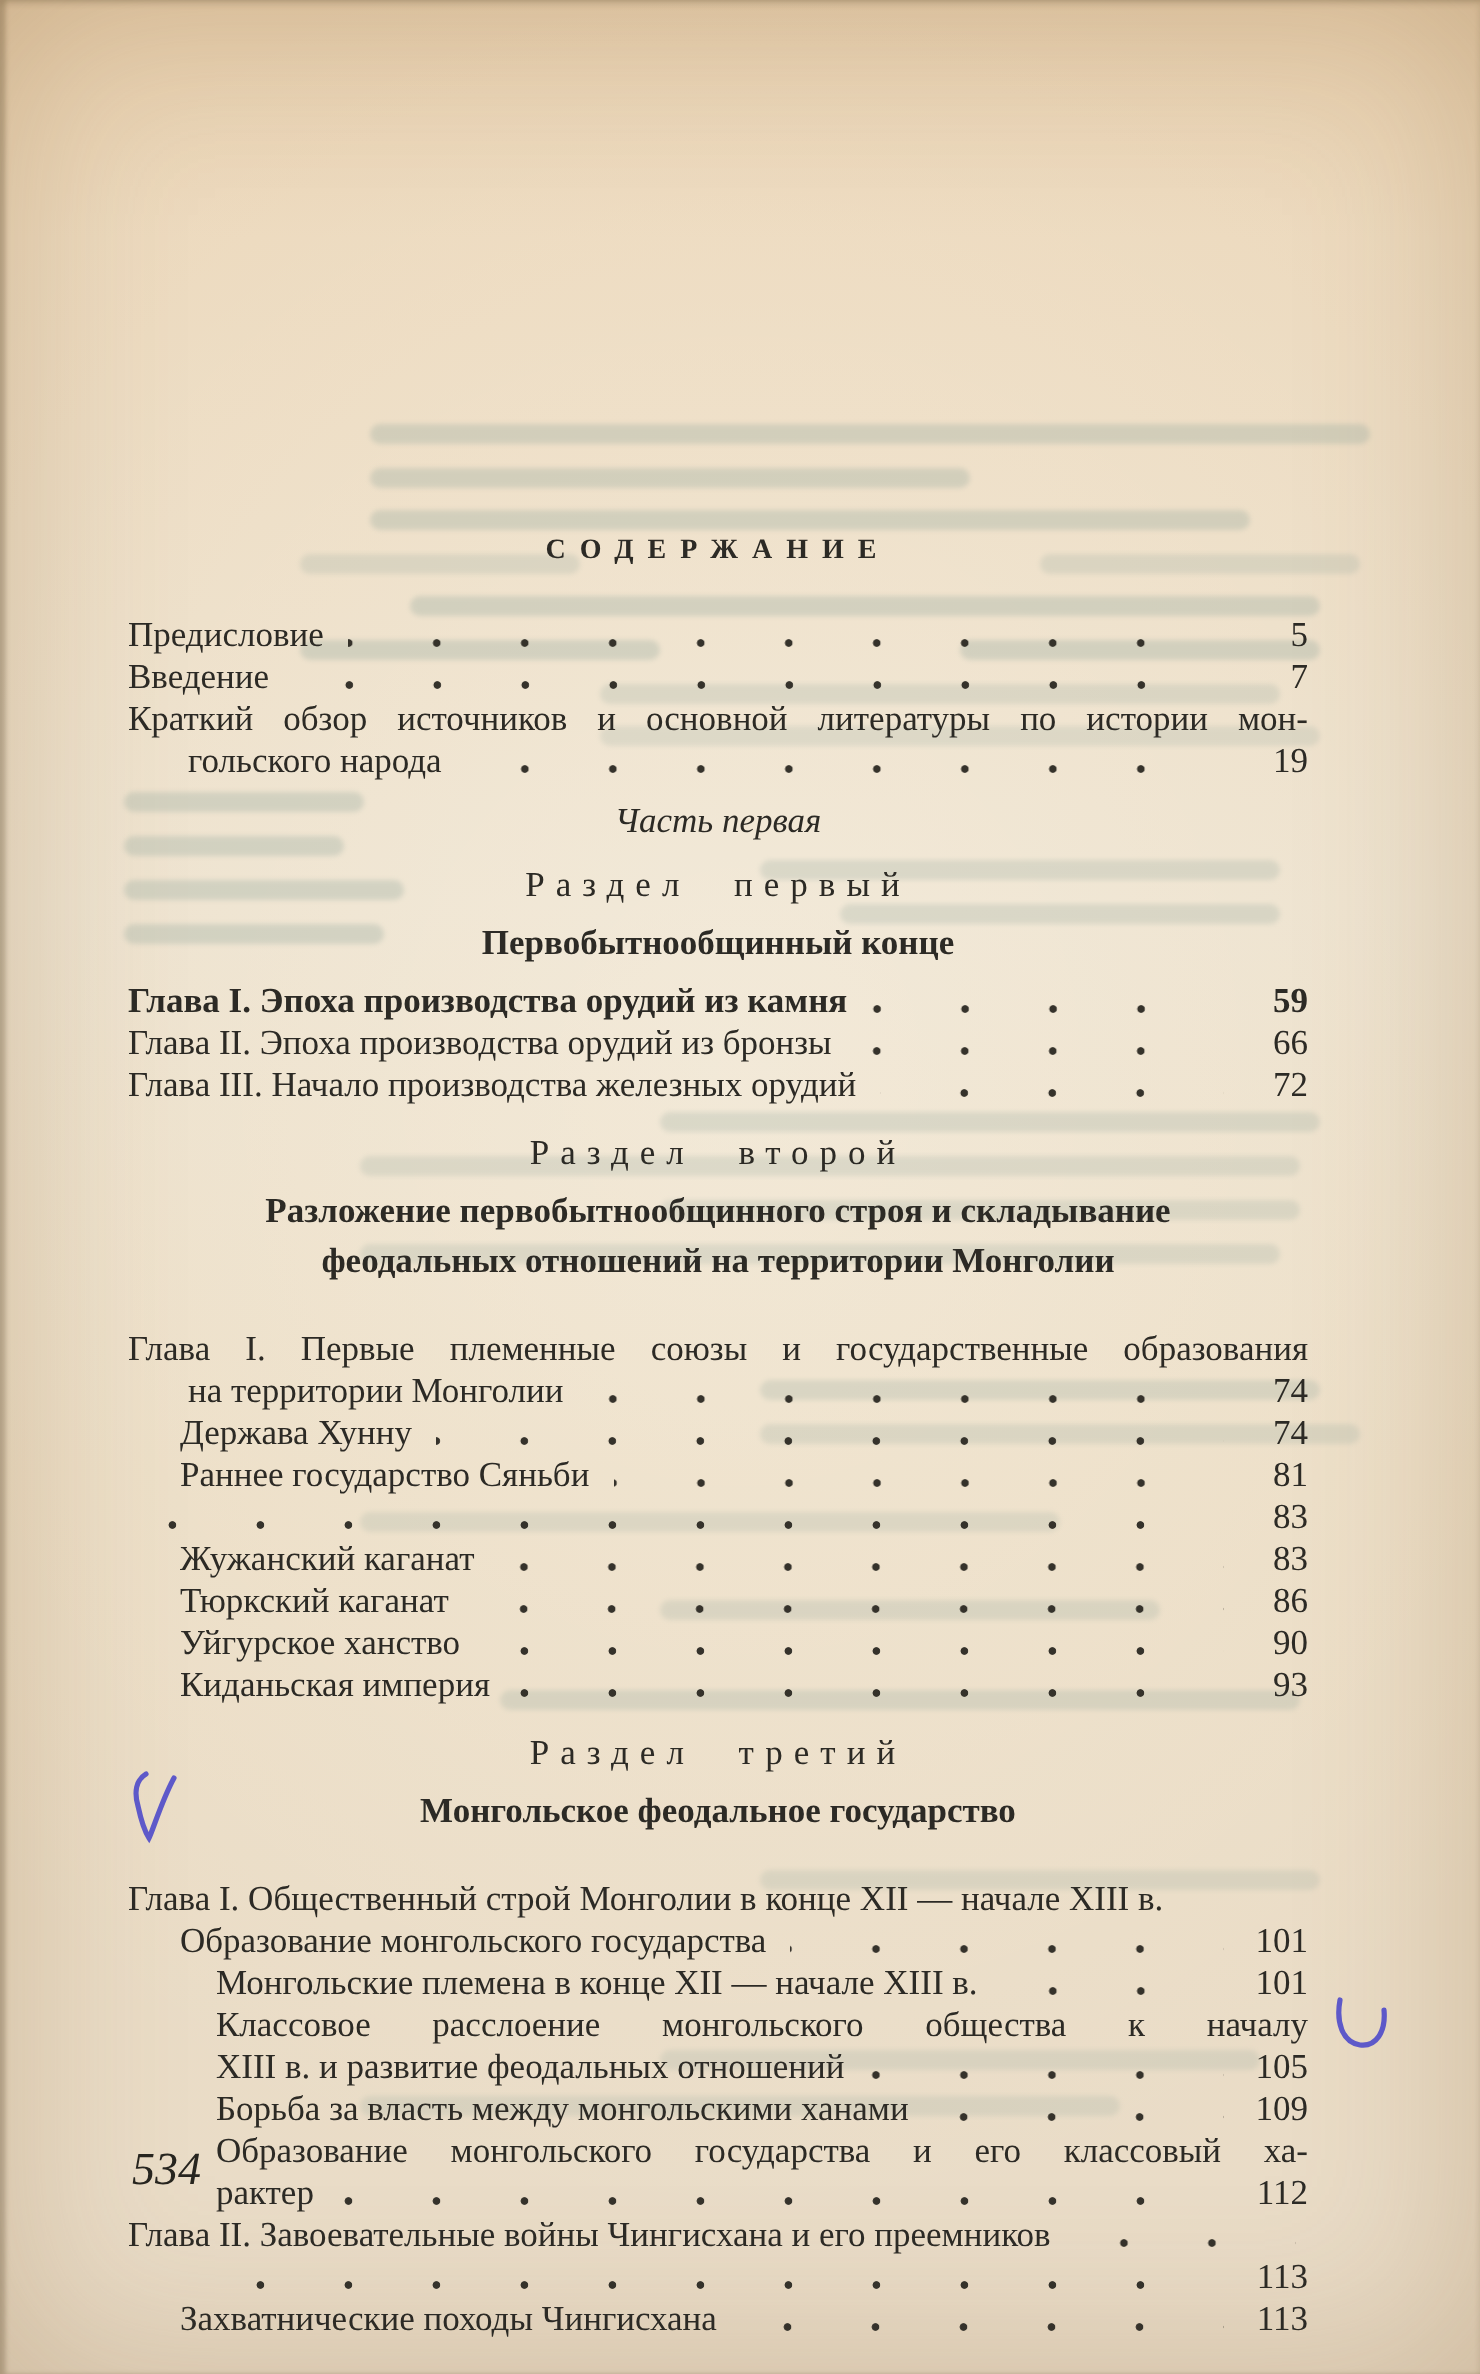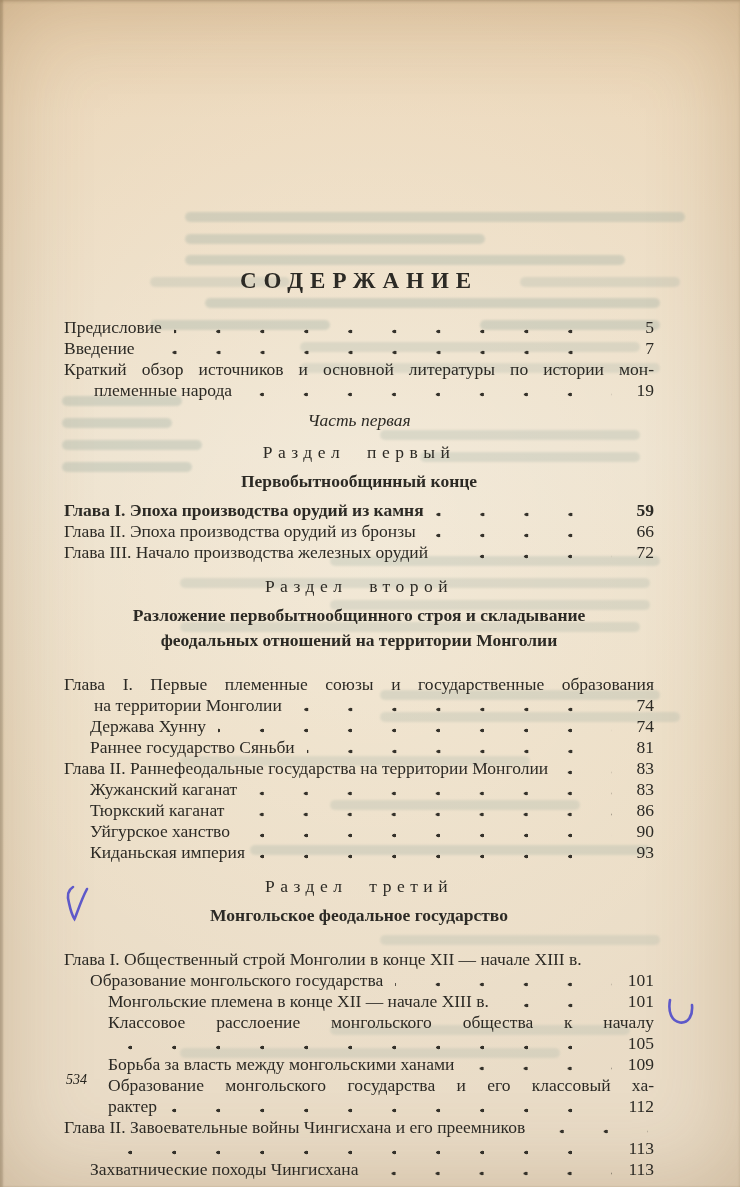--- a/index.html
+++ b/index.html
@@ -10,38 +10,38 @@
       radial-gradient(130% 90% at 50% 45%, rgba(255,252,244,0.35) 0%, rgba(255,250,238,0) 55%),
       linear-gradient(180deg,#e7cfae 0%,#ecd9bd 10%,#ece0cb 38%,#ebdcc3 62%,#e9dcc8 100%);
     box-shadow:inset 0 0 90px rgba(140,100,50,0.30), inset 3px 0 2px rgba(80,65,40,0.25), inset 0 2px 3px rgba(80,65,40,0.18);
     color:#2c2a25;
   }
   
   .ghost{position:absolute;inset:0;pointer-events:none;}
   .g{position:absolute;height:10px;border-radius:5px;background:#93a79c;opacity:.30;filter:blur(1.3px);}
   
   .content{position:absolute;left:64px;top:0;width:590px;}
-  .title{margin:268px 0 0 0;text-align:center;font-weight:bold;font-size:23px;letter-spacing:7px;}
+  .title{margin:268px 0 0 0;text-align:center;font-weight:bold;font-size:14px;letter-spacing:7px;}
   .toc{margin-top:23px;font-size:17.5px;line-height:21px;}
   .r{display:flex;align-items:flex-start;}
   .t{white-space:nowrap;}
   .lvl1{padding-left:26px;}
   .lvl2{padding-left:44px;}
   .cont0{padding-left:30px;}
   .cont2{padding-left:44px;}
   .just{display:block;text-align:justify;text-align-last:justify;white-space:normal;}
   .lead{flex:1 1 auto;align-self:flex-end;height:5px;margin:0 6px 4px 12px;
     background-image:radial-gradient(circle at 2.2px 2.5px,#35322b 1.7px,rgba(0,0,0,0) 2.1px);
     background-size:44px 5px;background-repeat:repeat-x;background-position:right center;}
   .pg{min-width:36px;text-align:right;white-space:nowrap;}
   .part{font-style:italic;text-align:center;margin-top:9px;}
   .razdel{text-align:center;letter-spacing:5.5px;word-spacing:12px;margin-top:11px;}
   .boldc{text-align:center;font-weight:bold;margin-top:6px;line-height:25px;}
   .mt5{margin-top:21px;} .mt6{margin-top:6px;font-weight:bold;} .mt13{margin-top:13px;}
-  .pageno{position:absolute;left:66px;top:1072px;font-style:italic;font-size:14px;color:#27251f;}
+  .pageno{position:absolute;left:66px;top:1072px;font-style:italic;font-size:23px;color:#27251f;}
   .pen{position:absolute;pointer-events:none;}
 </style>
 </head>
 <body>
 
 <div class="page">
 
   <div class="ghost">
     <div class="g" style="left:185px;top:212px;width:500px;"></div>
     <div class="g" style="left:185px;top:234px;width:300px;"></div>
@@ -83,21 +83,21 @@
         <span class="lead"></span>
         <span class="pg">5</span>
       </div>
       <div class="r">
         <span class="t">Введение</span>
         <span class="lead"></span>
         <span class="pg">7</span>
       </div>
       <div class="just">Краткий обзор источников и основной литературы по истории мон-</div>
       <div class="r cont0">
-        <span class="t">племенные народа</span>
+        <span class="t">гольского народа</span>
         <span class="lead"></span>
         <span class="pg">19</span>
       </div>
 
       <div class="part">Часть первая</div>
       <div class="razdel">Раздел первый</div>
       <div class="boldc">Первобытнообщинный конце</div>
 
       <div class="r mt6">
         <span class="t">Глава I. Эпоха производства орудий из камня</span>
@@ -129,21 +129,20 @@
         <span class="t">Держава Хунну</span>
         <span class="lead"></span>
         <span class="pg">74</span>
       </div>
       <div class="r lvl1">
         <span class="t">Раннее государство Сяньби</span>
         <span class="lead"></span>
         <span class="pg">81</span>
       </div>
       <div class="r">
-        <span class="t">Глава II. Раннефеодальные государства на территории Монголии</span>
         <span class="lead"></span>
         <span class="pg">83</span>
       </div>
       <div class="r lvl1">
         <span class="t">Жужанский каганат</span>
         <span class="lead"></span>
         <span class="pg">83</span>
       </div>
       <div class="r lvl1">
         <span class="t">Тюркский каганат</span>
@@ -172,20 +171,21 @@
         <span class="lead"></span>
         <span class="pg">101</span>
       </div>
       <div class="r lvl2">
         <span class="t">Монгольские племена в конце XII — начале XIII в.</span>
         <span class="lead"></span>
         <span class="pg">101</span>
       </div>
       <div class="just lvl2">Классовое расслоение монгольского общества к началу</div>
       <div class="r cont2">
+        <span class="t">XIII в. и развитие феодальных отношений</span>
         <span class="lead"></span>
         <span class="pg">105</span>
       </div>
       <div class="r lvl2">
         <span class="t">Борьба за власть между монгольскими ханами</span>
         <span class="lead"></span>
         <span class="pg">109</span>
       </div>
       <div class="just lvl2">Образование монгольского государства и его классовый ха-</div>
       <div class="r cont2">

